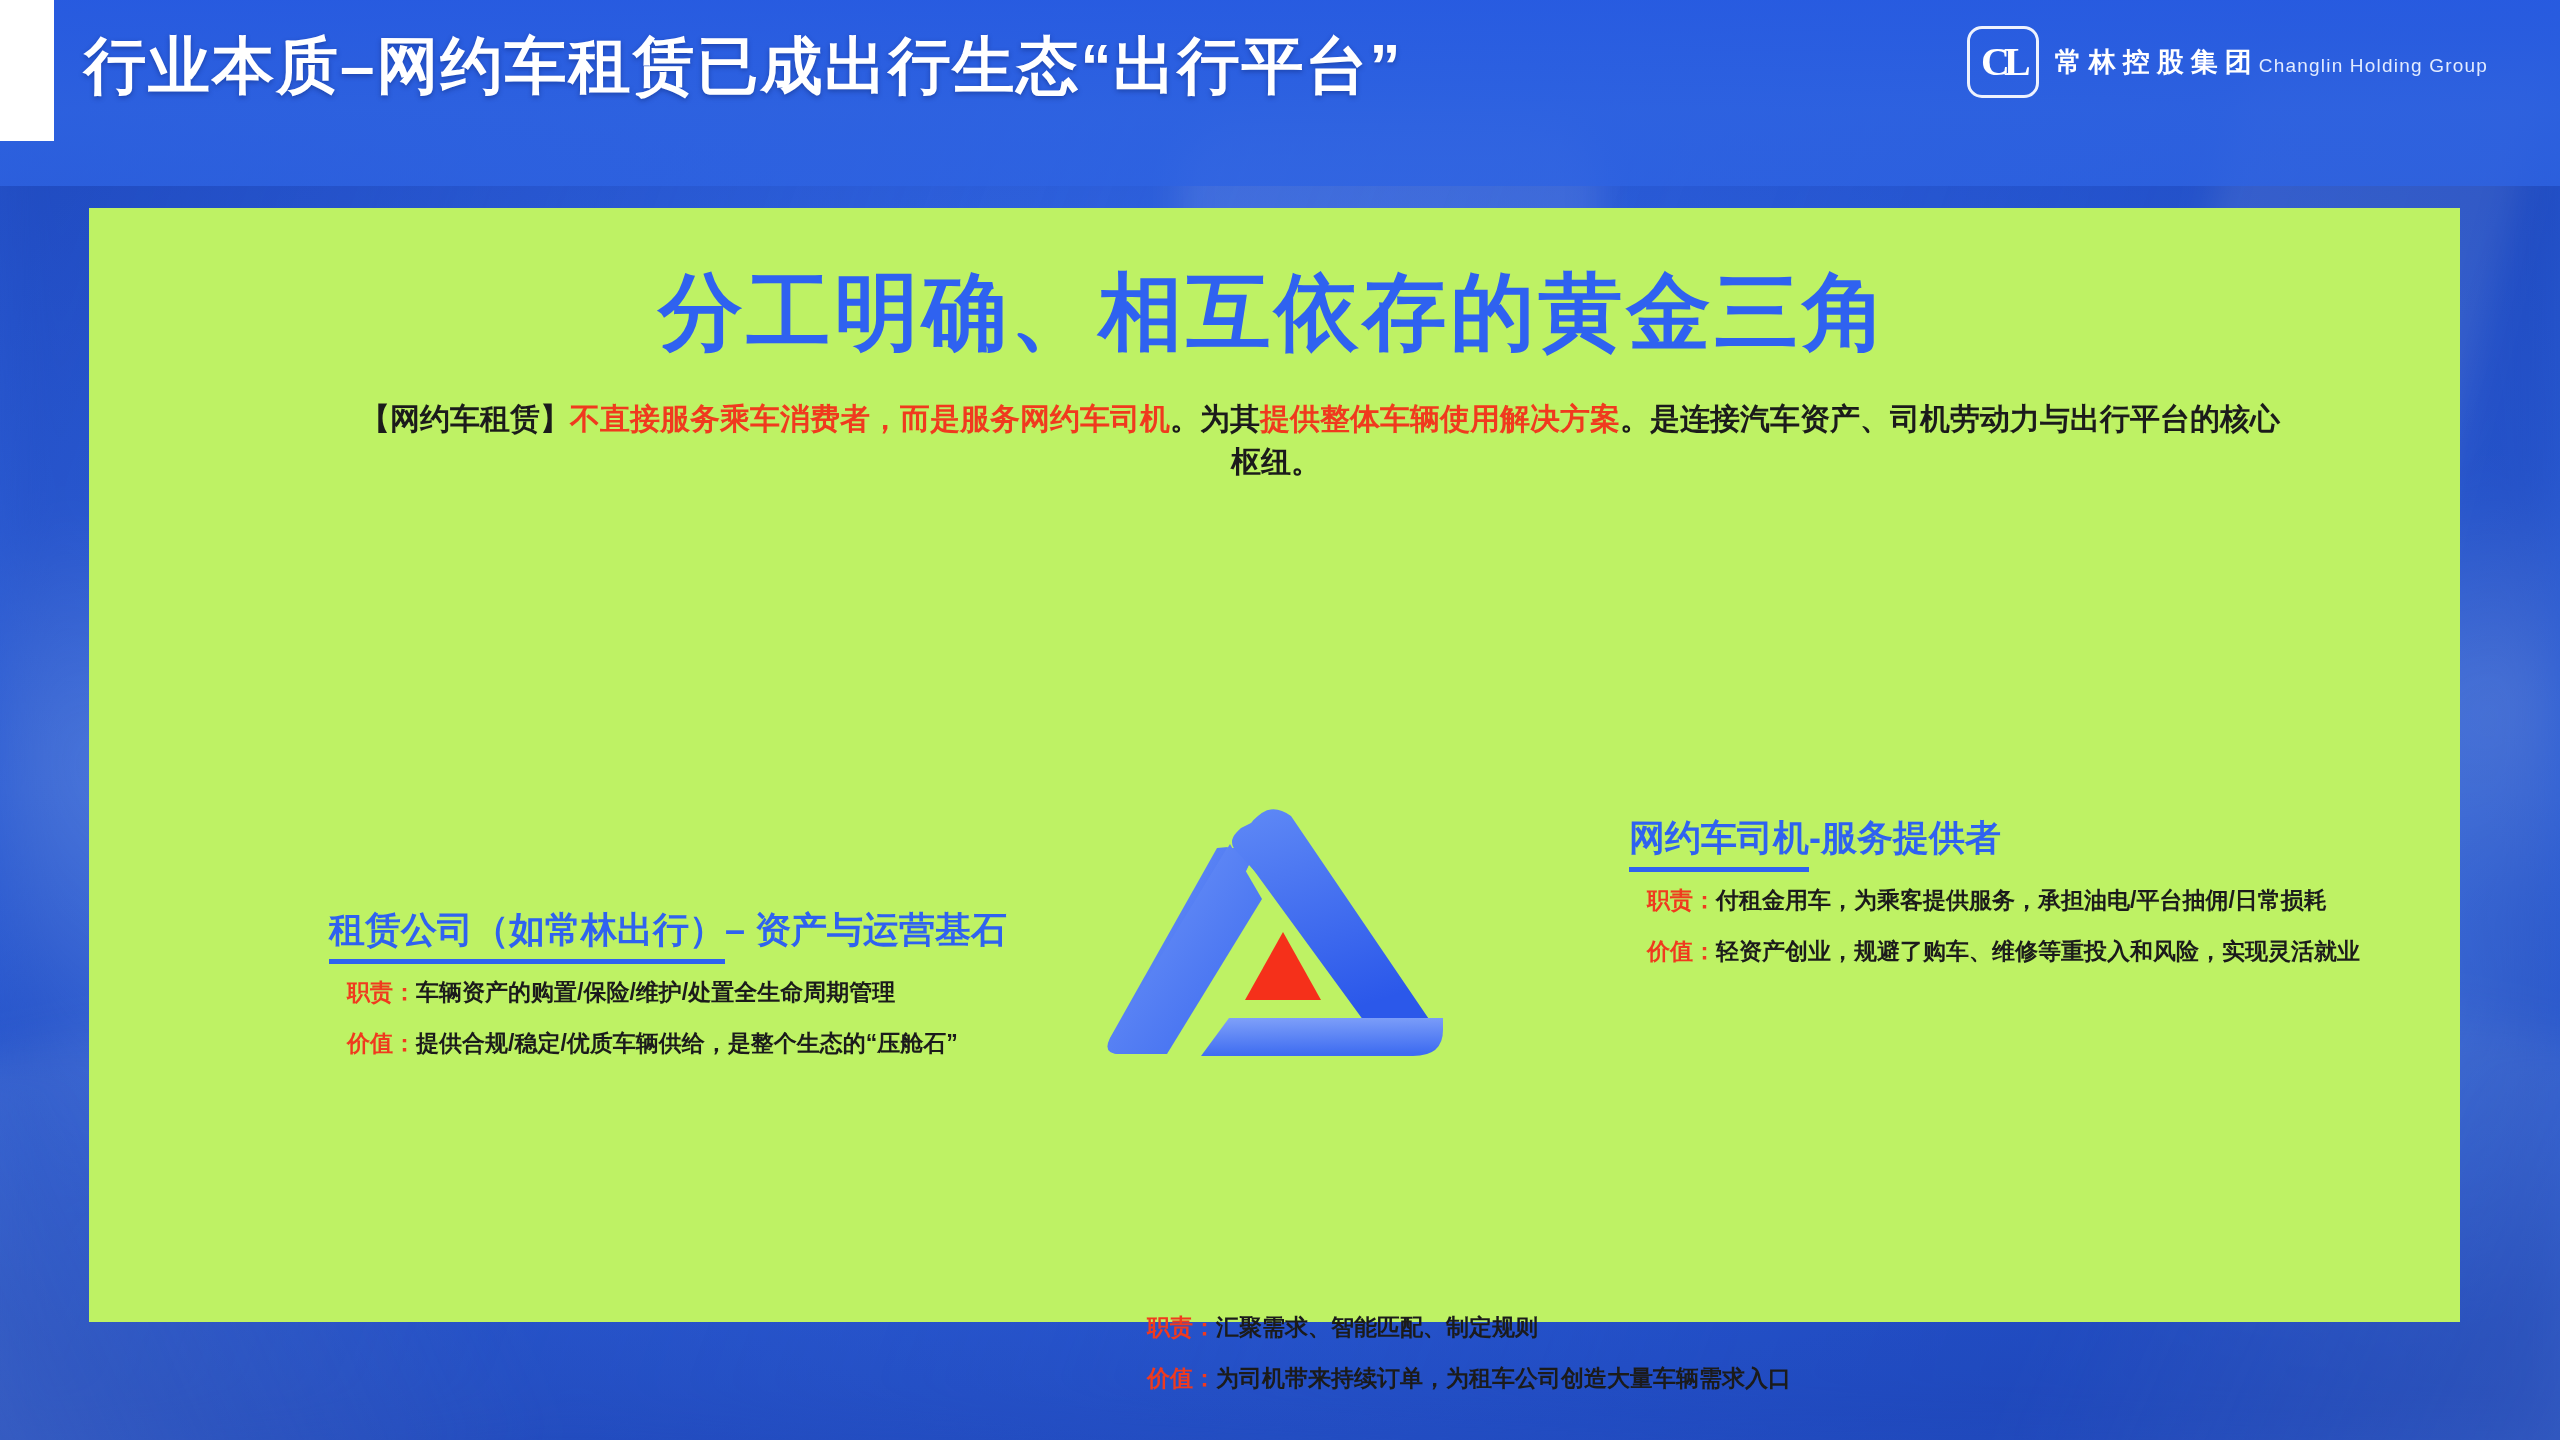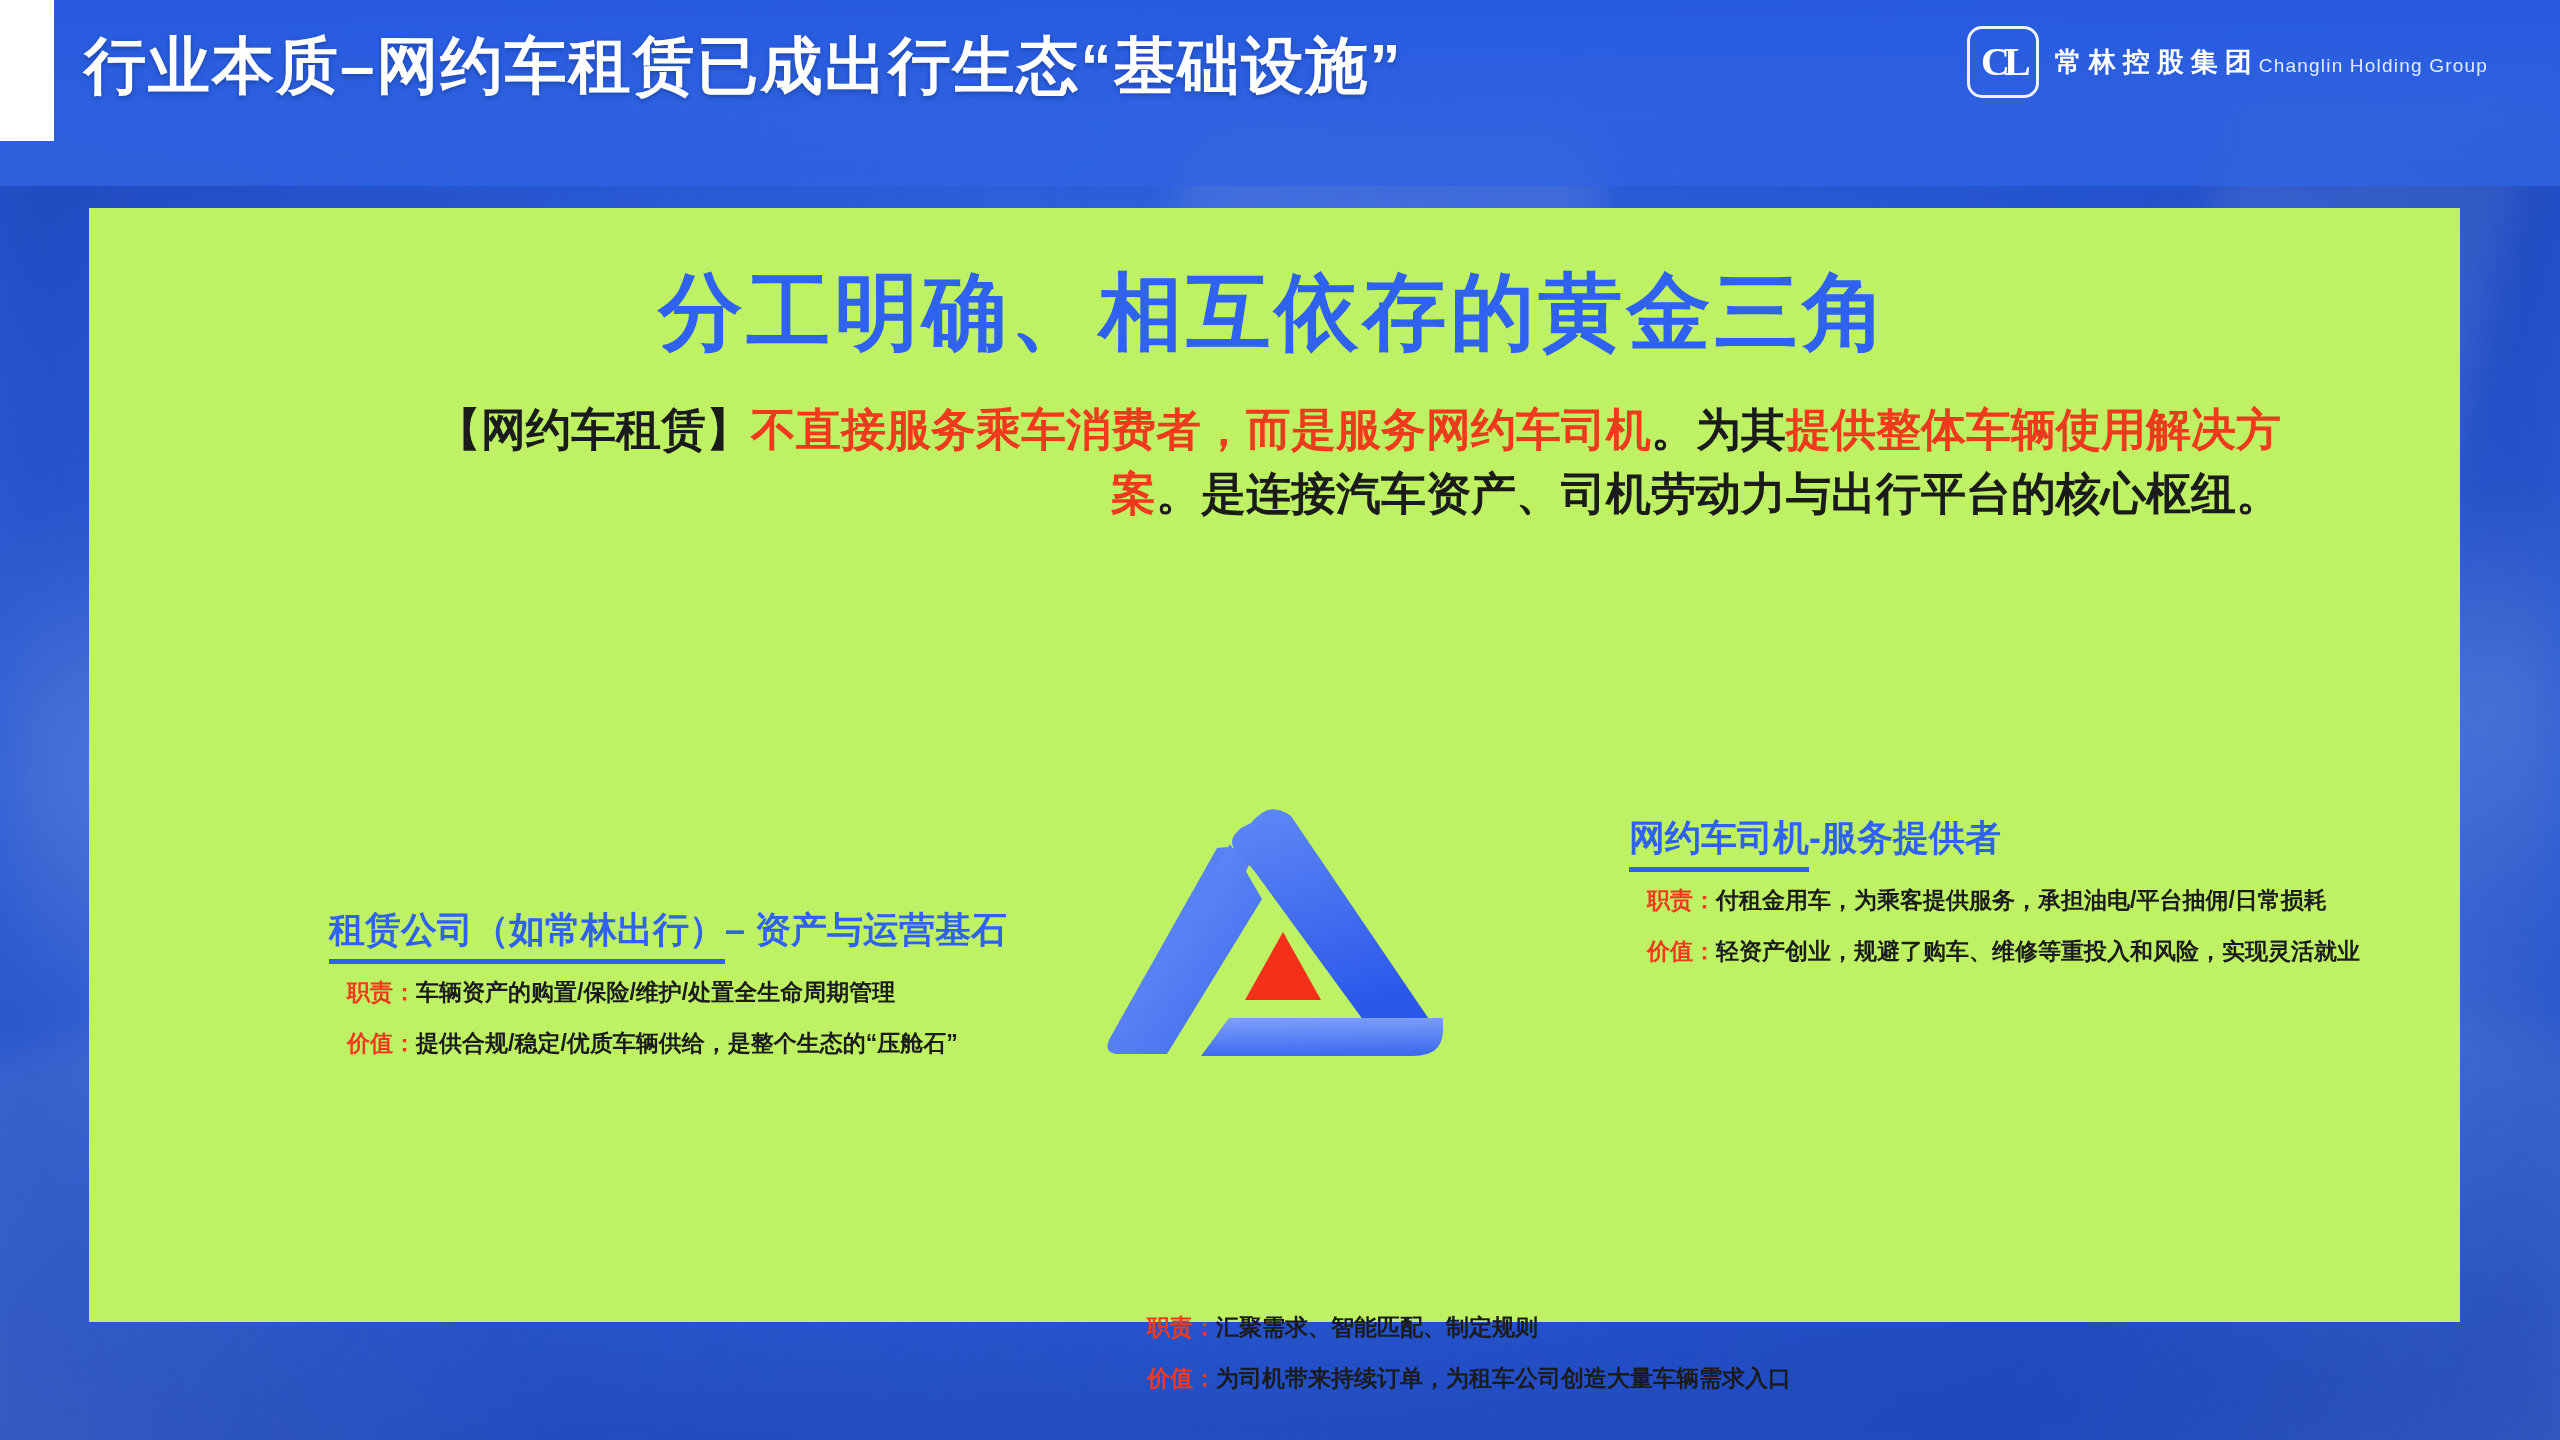--- a/index.html
+++ b/index.html
@@ -159,25 +159,25 @@
     font-weight: 700;
     letter-spacing: 4px;
     white-space: nowrap;
   }
 
   
   .intro {
     position: absolute;
     left: 182px; top: 190px;
     width: 2010px;
-    font-size: 45px;
+    font-size: 30px;
     font-weight: 700;
     line-height: 1.42;
     color: #1b1b1b;
-    text-align: right;
+    text-align: center;
     text-indent: 88px;
   }
   .intro .hl { color: #f03a1e; }
 
   
   .blk { position: absolute; }
   .blk-head {
     display: inline-block;
     color: #2f62f0;
     font-size: 36px;
@@ -222,21 +222,21 @@
   <div class="bg-base"></div>
   <div class="bg-photo"></div>
   <div class="bg-road"></div>
   <div class="bg-road-r"></div>
   <div class="bg-streak" style="left:1180px;top:120px;width:420px;height:700px;border-radius:60px;"></div>
   <div class="bg-streak" style="left:2180px;top:60px;width:300px;height:560px;transform:skewX(-14deg);"></div>
   <div class="bg-vign"></div>
 
   <div class="header-band"></div>
   <div class="header-notch"></div>
-  <div class="header-title">行业本质–网约车租赁已成出行生态“基础设施”</div>
+  <div class="header-title">行业本质–网约车租赁已成出行生态“出行平台”</div>
 
   <div class="brand">
     <div class="brand-mark">
       <div class="cl">CL</div>
     </div>
     <div class="brand-text">
       <div class="brand-cn">常林控股集团</div>
       <div class="brand-en">Changlin  Holding  Group</div>
     </div>
   </div>

